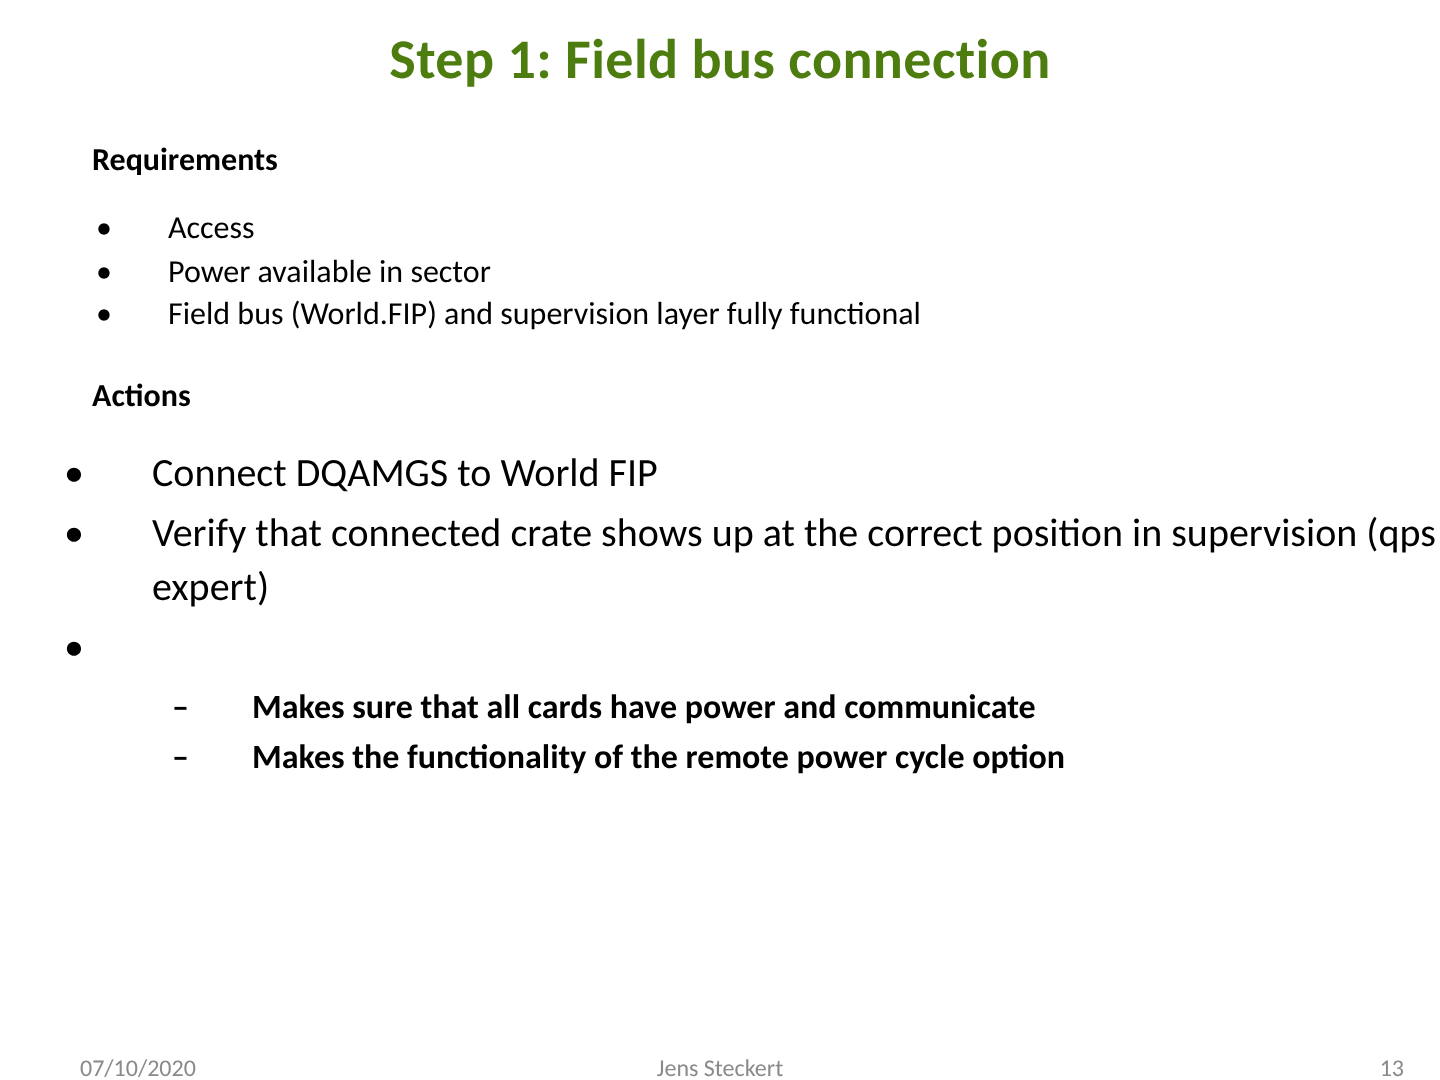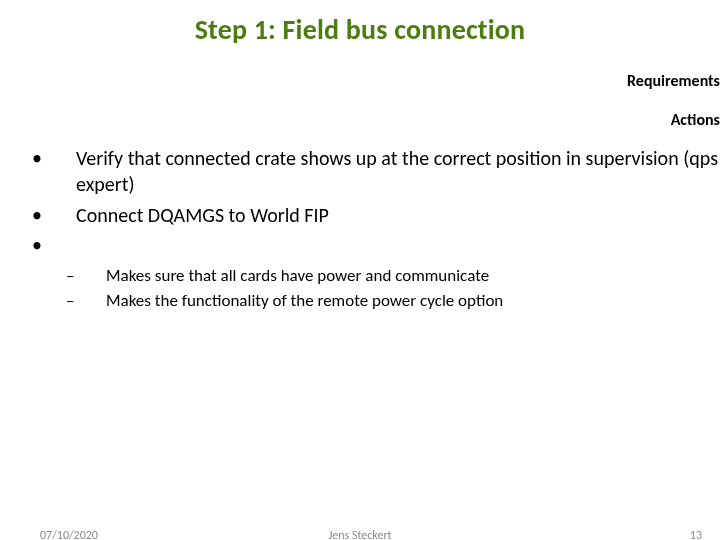--- a/index.html
+++ b/index.html
@@ -26,21 +26,20 @@
     color: #4d7c0f;
     padding-top: 12px;
     padding-bottom: 6px;
     letter-spacing: 0.2px;
   }
   .section-heading {
     font-weight: 700;
     font-size: 16px;
     margin-left: 46px;
     margin-top: 18px;
-    text-align: right;
   }
   .section-heading.actions {
     margin-top: 20px;
   }
   ul.req {
     margin: 14px 0 0 44px;
     padding: 0;
     list-style: none;
     font-size: 16px;
     line-height: 1.35;
@@ -80,21 +79,23 @@
     font-size: 17px;
     line-height: 1.35;
   }
   ul.sub li::before {
     content: "–";
     display: inline-block;
     width: 20px;
   }
   ul.sub li {
     text-indent: -20px;
+    margin-left: 20px;
     margin-bottom: 2px;
+    font-weight: bold;
   }
   .footer {
     position: absolute;
     bottom: 12px;
     left: 0;
     width: 720px;
     font-size: 12px;
     color: #8a8a8a;
   }
   .footer .date { position: absolute; left: 40px; }
@@ -102,25 +103,30 @@
   .footer .page { position: absolute; right: 18px; }
 </style>
 </head>
 <body>
 
 <div class="slide">
 
   <div class="title">Step 1: Field bus connection</div>
 
   <div class="section-heading">Requirements</div>
+  <ul class="req">
+    <li>Access</li>
+    <li>Power available in sector</li>
+    <li>Field bus (World.FIP) and supervision layer fully functional</li>
+  </ul>
 
   <div class="section-heading actions">Actions</div>
   <ul class="act">
+    <li><span>Connect DQAMGS to World FIP</span></li>
     <li><span>Verify that connected crate shows up at the correct position in supervision (qps expert)</span></li>
-    <li><span>Connect DQAMGS to World FIP</span></li>
     <li>
       <ul class="sub">
         <li>Makes sure that all cards have power and communicate</li>
         <li>Makes the functionality of the remote power cycle option</li>
       </ul>
     </li>
   </ul>
 
   <div class="footer">
     <span class="date">07/10/2020</span>

